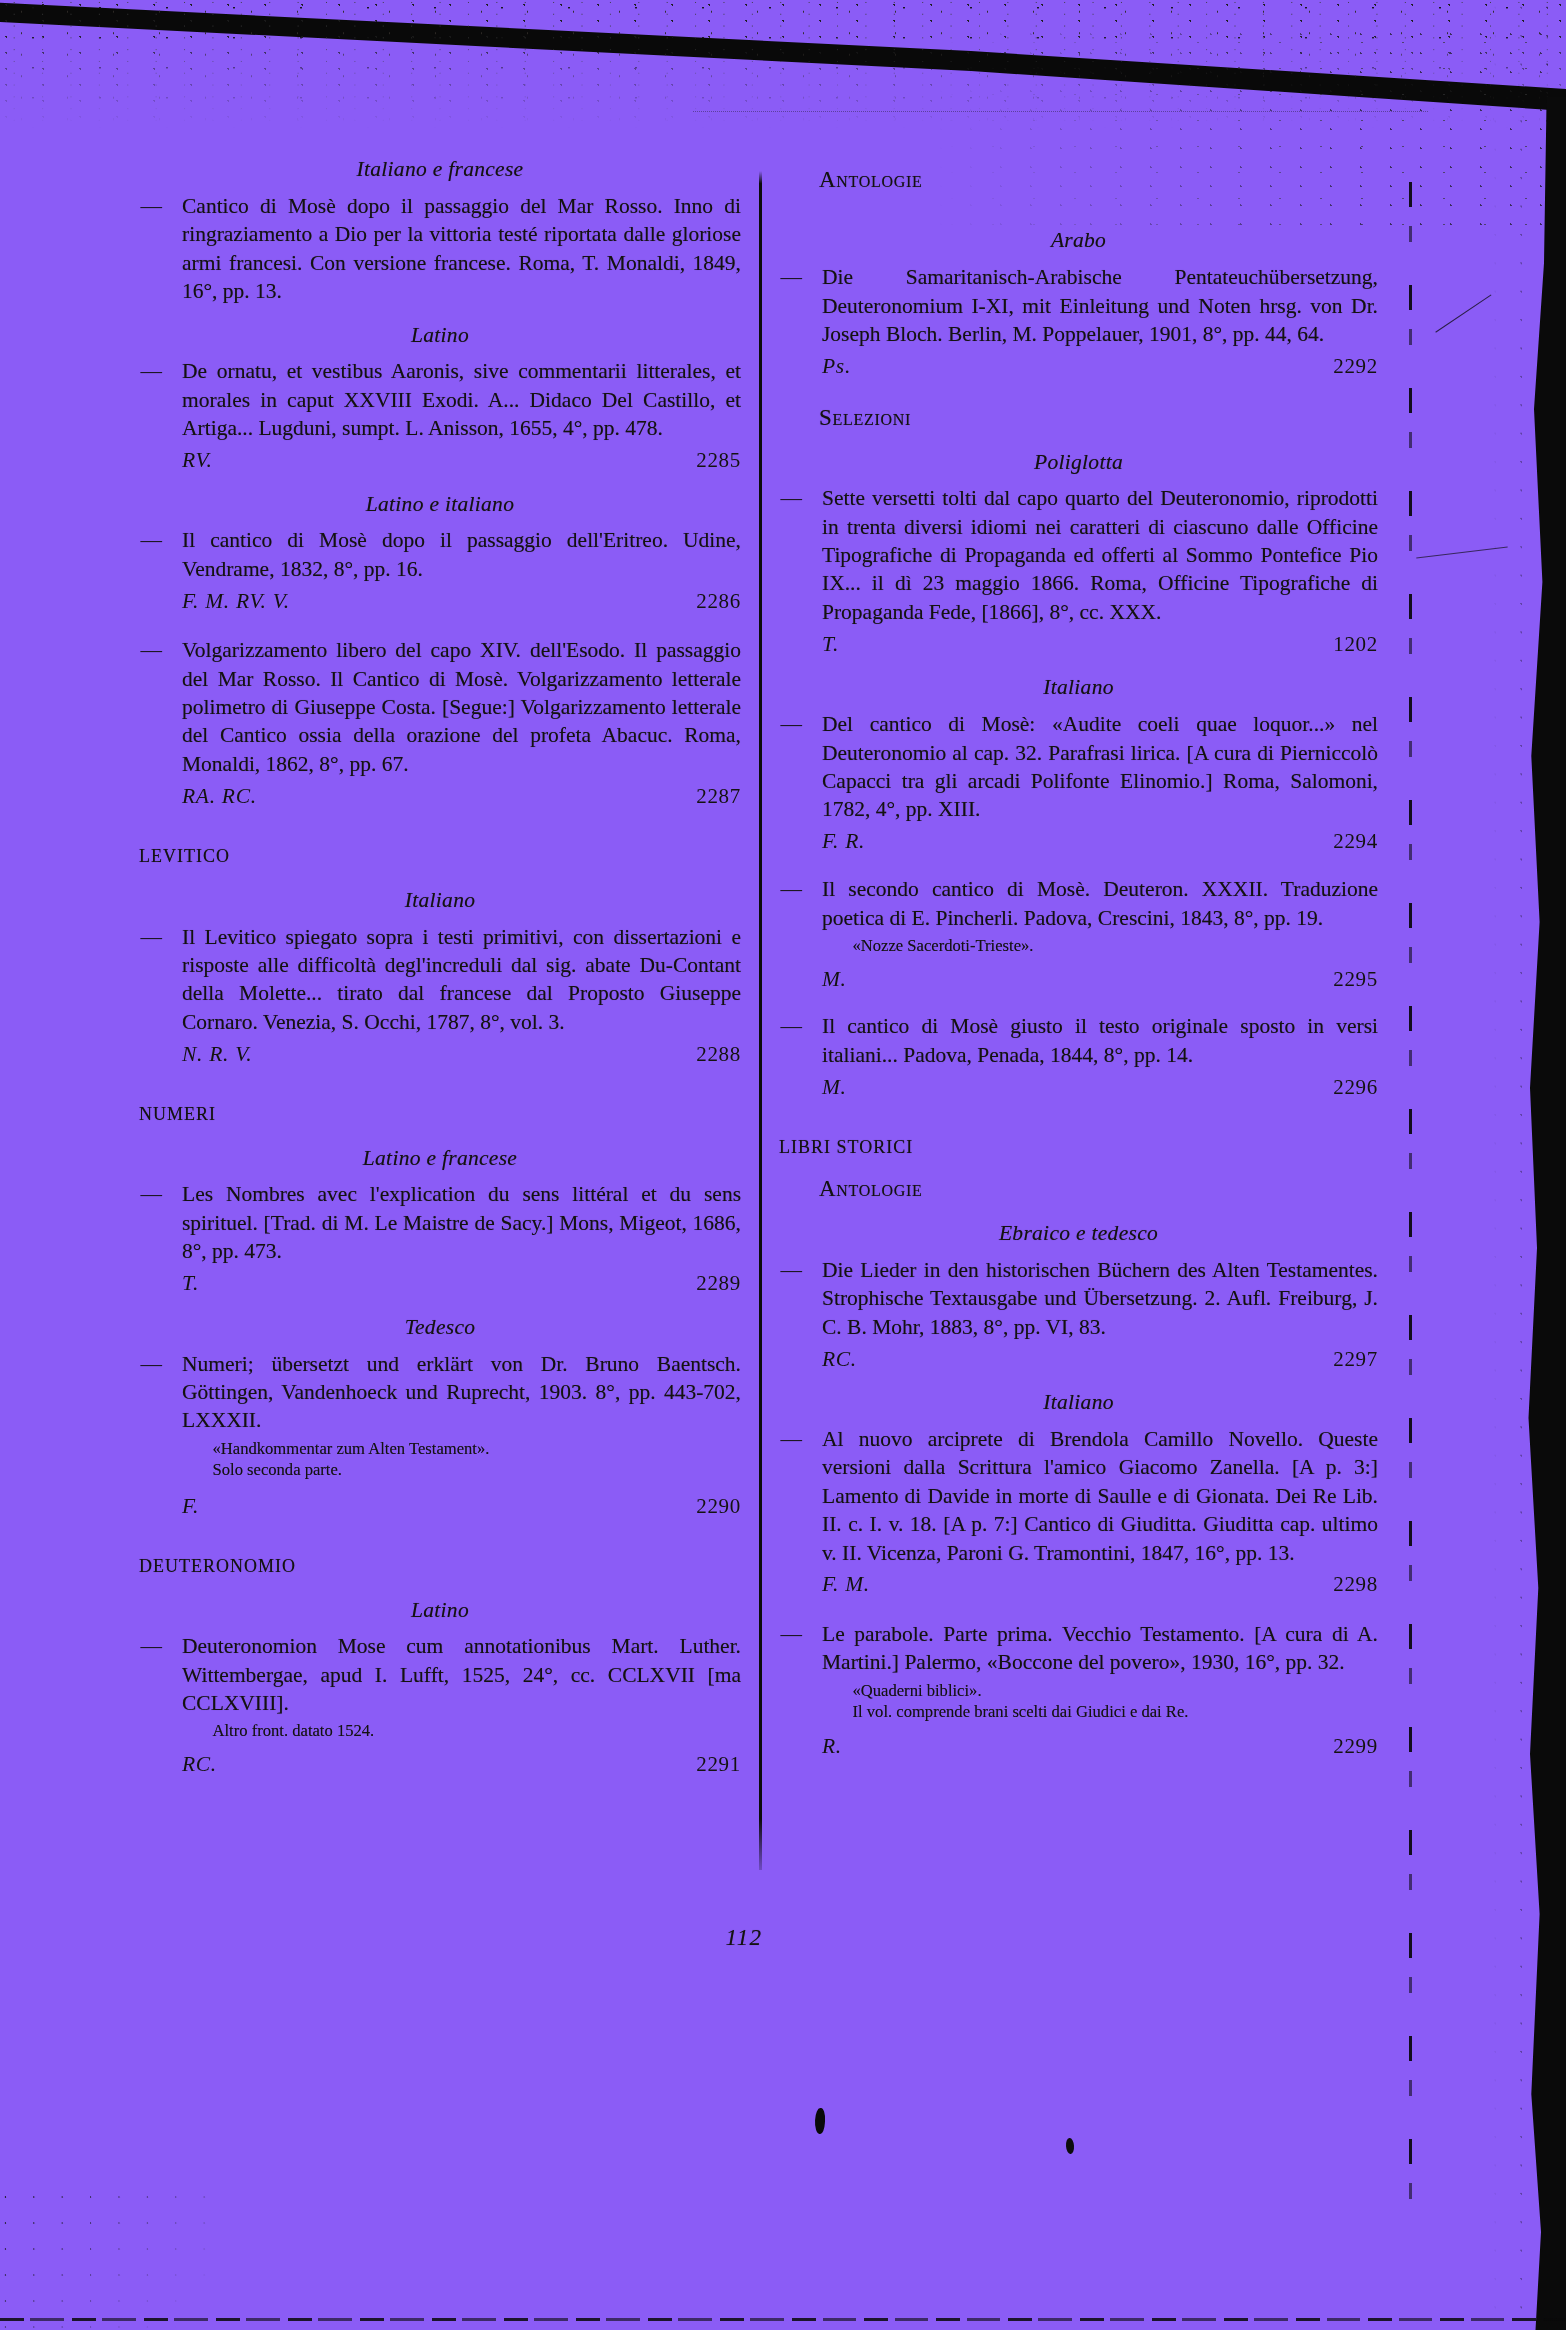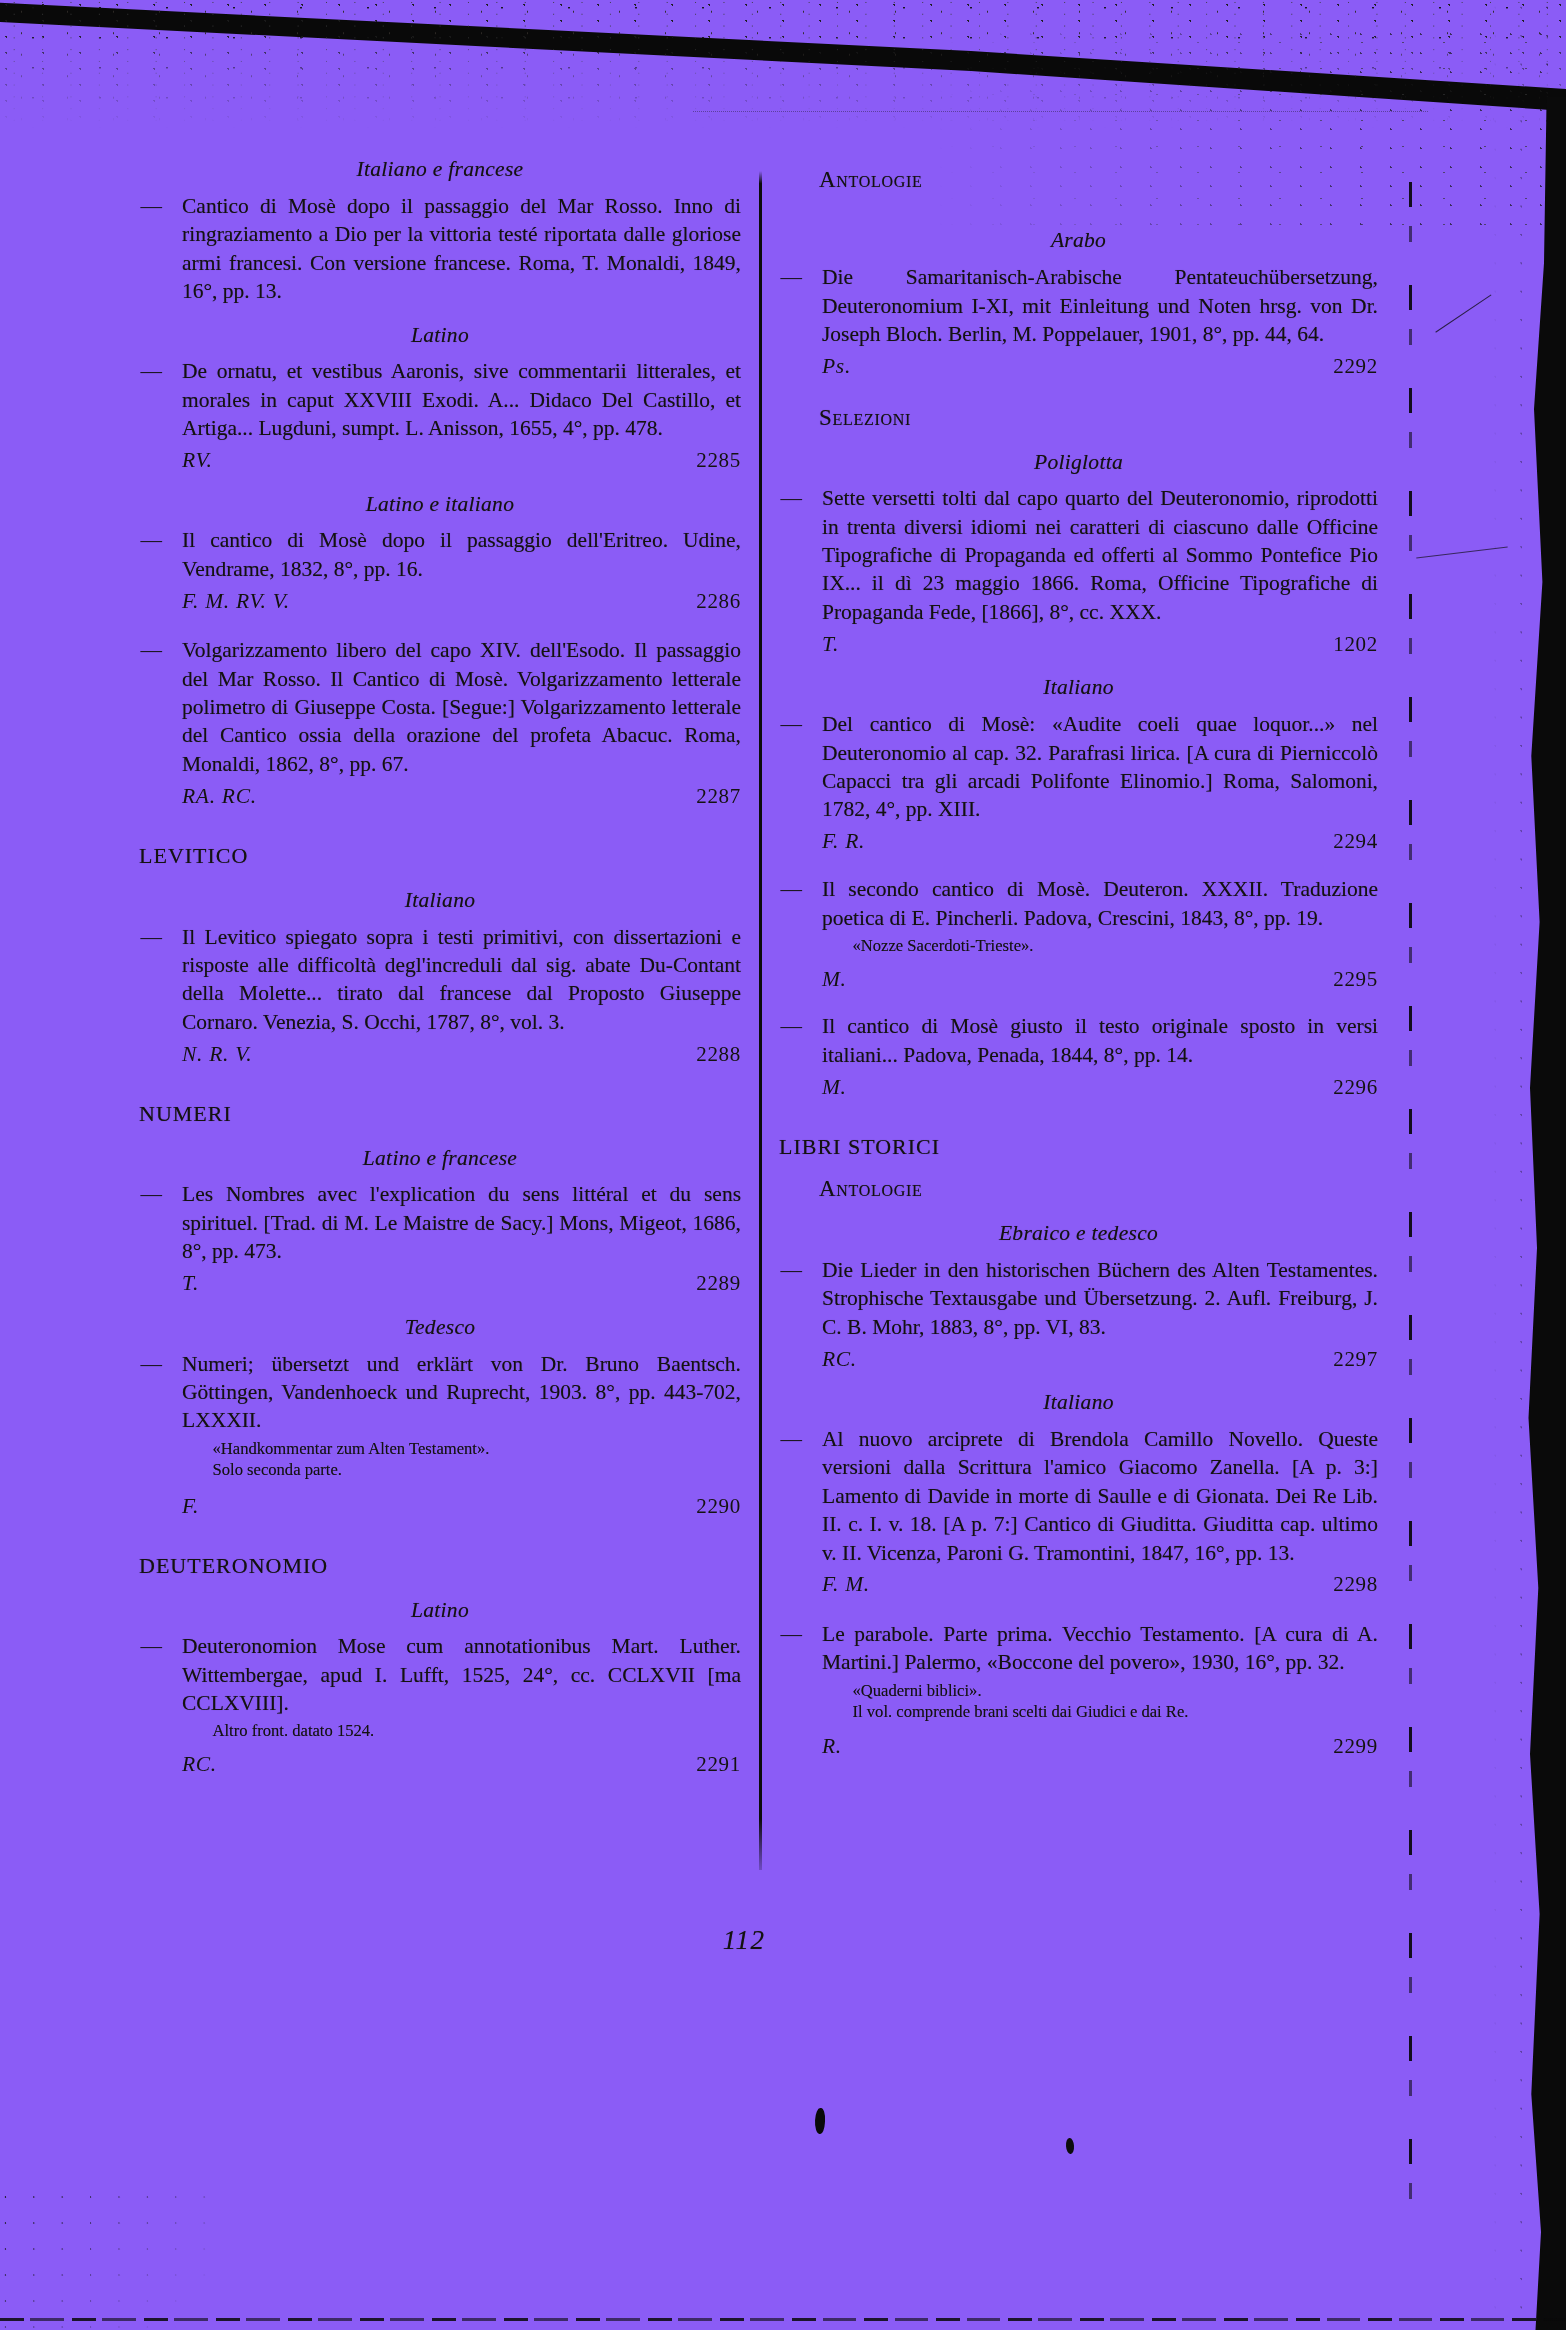--- a/index.html
+++ b/index.html
@@ -16,21 +16,21 @@
   .col-left{left:139px;top:155px;width:602px;}
   .col-right{left:779px;top:166px;width:599px;}
 
   .lang-heading{
     text-align:center;font-style:italic;font-size:21.5px;
     margin:15.3px 0 8.3px;letter-spacing:0.3px;
     text-shadow:0 0 0.7px rgba(10,8,6,.45);
   }
   .col > .lang-heading:first-child{margin-top:0;}
   .section-header{
-    font-size:22px;letter-spacing:1px;margin:32px 0 5.5px;
+    font-size:18px;letter-spacing:1px;margin:32px 0 5.5px;
     text-shadow:0 0 0.7px rgba(10,8,6,.5);
   }
   .subsec-header{
     font-variant:small-caps;font-size:23px;letter-spacing:0.7px;
     margin:14px 0 8.3px;padding-left:40px;
     text-shadow:0 0 0.7px rgba(10,8,6,.5);
   }
   .col > .subsec-header:first-child{margin-top:0;}
   .mb-lg{margin-bottom:32px;}
 
@@ -41,21 +41,21 @@
     text-shadow:0 0 0.7px rgba(10,8,6,.4);
   }
   .entry-notes{font-size:16.6px;line-height:21.5px;margin:2.8px 0 0 30.5px;
     text-shadow:0 0 0.6px rgba(10,8,6,.4);}
   .sig-line{display:flex;justify-content:space-between;margin-top:3.5px;}
   .sig{font-style:italic;letter-spacing:0.7px;}
   .entry-number{font-size:21px;letter-spacing:0.7px;}
 
   .page-number{
     position:absolute;left:706px;top:1925px;width:76px;
-    text-align:center;font-style:italic;font-size:27px;letter-spacing:1.4px;
+    text-align:center;font-style:italic;font-size:23px;letter-spacing:1.4px;
     text-shadow:0 0 0.7px rgba(10,8,6,.5);
   }
 
   
   .col-divider{
     position:absolute;left:759px;top:171px;width:2.8px;height:1699px;
     background:linear-gradient(180deg,rgba(0,0,0,.0) 0,#0c0c0c 12.5px,#0c0c0c 97%,rgba(0,0,0,.2) 100%);
   }
   .book-edge-line{
     position:absolute;left:1409px;top:182px;width:2.8px;height:2025px;

